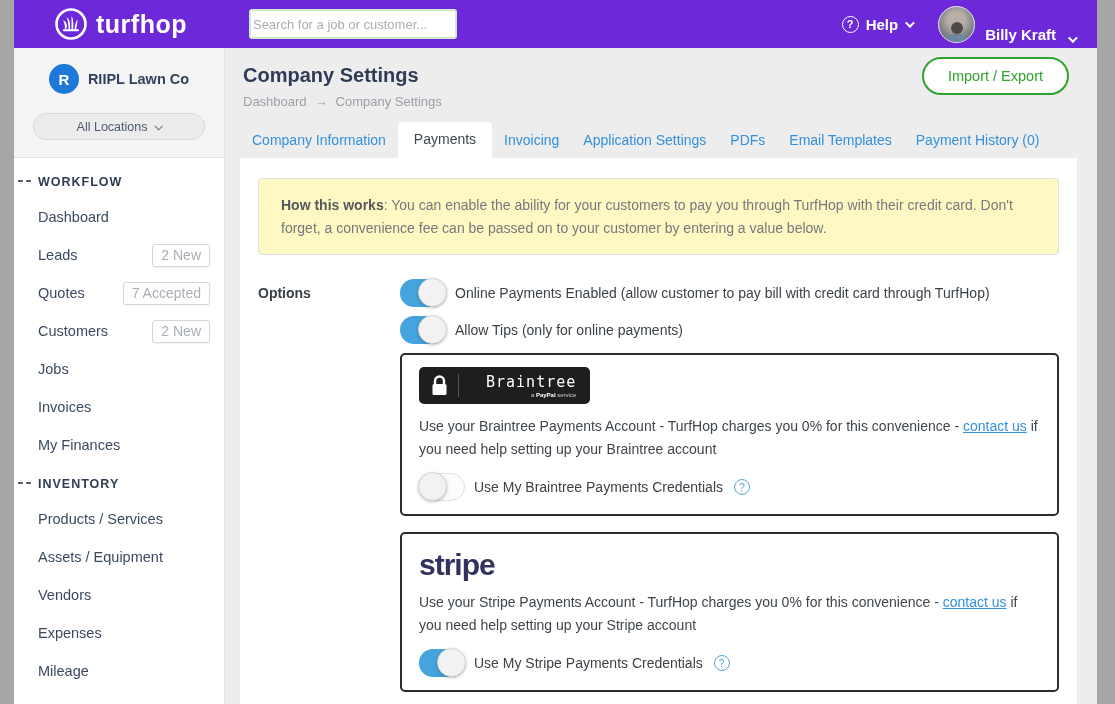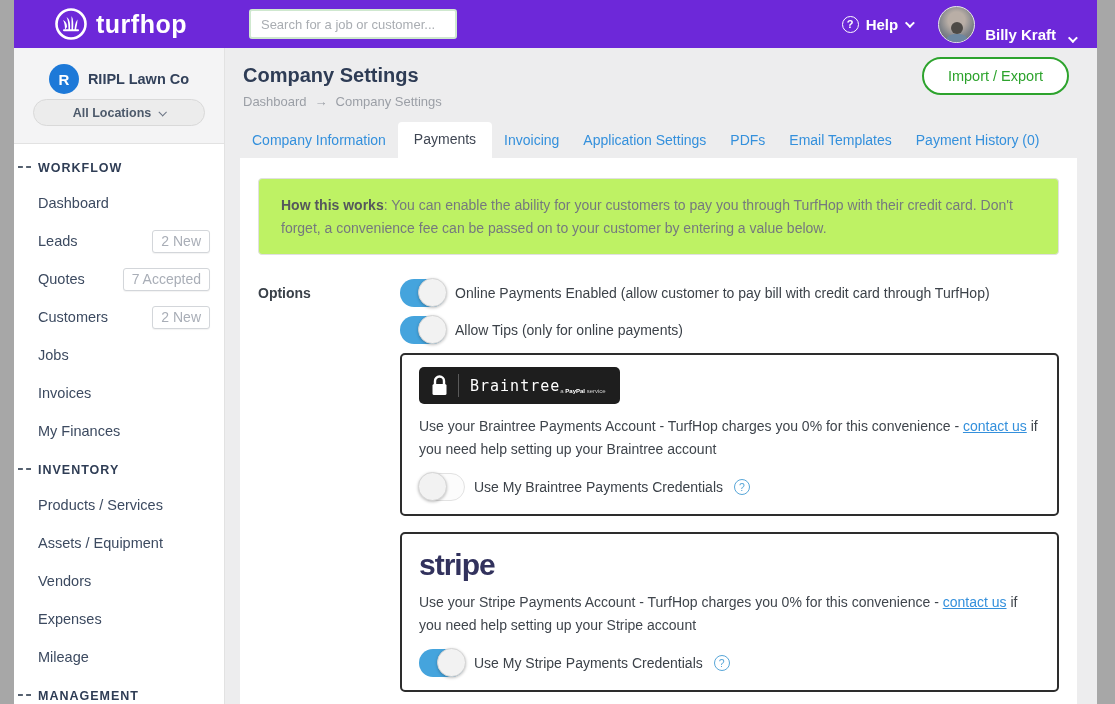--- a/index.html
+++ b/index.html
@@ -10,42 +10,42 @@
   .edge { background:#a7a7a7; flex-shrink:0; }
   .edge.left { width:14px; }
   .edge.right { width:18px; }
   .center { flex:1; display:flex; flex-direction:column; min-width:0; }
 
   
   .topbar { height:48px; background:#6d28d9; display:flex; align-items:center; flex-shrink:0; }
   .brand { display:flex; align-items:center; margin-left:40px; gap:8px; }
   .brand-text { color:#fff; font-size:25px; font-weight:bold; letter-spacing:.5px; }
   .search-wrap { margin-left:62px; }
-  .search-input { width:208px; height:30px; border:2px solid #cfe8cf; border-radius:3px; padding:0 10px; font-size:13px; color:#444; outline:none; font-family:"Liberation Sans",sans-serif; }
+  .search-input { width:208px; height:30px; border:2px solid #cfe8cf; border-radius:3px; padding:0 2px; font-size:13px; color:#444; outline:none; font-family:"Liberation Sans",sans-serif; }
   .search-input::placeholder { color:#a9adb2; }
   .top-spacer { flex:1; }
   .help-area { display:flex; align-items:center; gap:7px; color:#fff; margin-right:26px; cursor:pointer; }
   .q-circle-white { width:17px; height:17px; border:1.5px solid #fff; border-radius:50%; display:flex; align-items:center; justify-content:center; font-size:11px; font-weight:bold; color:#fff; }
   .help-text { font-size:15px; font-weight:bold; }
   .chev { width:7px; height:7px; border-right:2px solid currentColor; border-bottom:2px solid currentColor; transform:rotate(45deg) translateY(-2px); display:inline-block; }
   .avatar { width:37px; height:37px; border-radius:50%; background:radial-gradient(circle at 50% 38%, #b9aea6 0 30%, #7e8288 62%, #5f6368 100%); border:1.5px solid #e8e8e8; margin-right:10px; overflow:hidden; position:relative; flex-shrink:0; }
   .avatar svg { position:absolute; bottom:-2px; left:50%; transform:translateX(-50%); }
   .user-name { color:#fff; font-size:15px; font-weight:bold; margin-right:12px; }
   .user-area { display:flex; align-items:flex-end; margin-right:22px; cursor:pointer; color:#fff; }
 
   
   .body-row { flex:1; display:flex; min-height:0; }
 
   
   .sidebar { width:211px; background:#ffffff; border-right:1px solid #e2e2e2; flex-shrink:0; overflow:hidden; }
   .company-box { background:#f4f4f5; border-bottom:1px solid #e2e2e2; padding:16px 14px 17px; }
   .company-row { display:flex; align-items:center; gap:9px; justify-content:center; }
   .company-avatar { width:30px; height:30px; border-radius:50%; background:#1d79d8; color:#fff; font-size:15px; font-weight:bold; display:flex; align-items:center; justify-content:center; }
   .company-name { font-size:14.5px; color:#33425b; font-weight:bold; }
-  .locations-pill { margin:5px auto 0; width:172px; height:27px; background:#ececec; border:1px solid #d9d9d9; border-radius:14px; display:flex; align-items:center; justify-content:center; gap:8px; font-size:12.5px; color:#4d5a6b; cursor:pointer;font-weight:bold; }
+  .locations-pill { margin:19px auto 0; width:172px; height:27px; background:#ececec; border:1px solid #d9d9d9; border-radius:14px; display:flex; align-items:center; justify-content:center; gap:8px; font-size:12.5px; color:#4d5a6b; cursor:pointer; }
   .pill-chev { width:6px; height:6px; border-right:1.5px solid #6b7585; border-bottom:1.5px solid #6b7585; transform:rotate(45deg) translateY(-1px); }
 
   .nav { padding-top:4px; }
   .nav-section-head { position:relative; padding:13px 14px 9px 24px; display:flex; align-items:center; }
   .dashes { position:absolute; left:4px; top:50%; width:13px; border-top:2px dashed #55606f; }
   .section-title { font-size:12.5px; font-weight:bold; letter-spacing:1px; color:#2f3d55; }
   .nav-item { position:relative; height:38px; display:flex; align-items:center; padding-left:24px; font-size:14.5px; color:#3c4a60; cursor:pointer; }
   .badge { position:absolute; right:14px; font-size:14px; color:#a9aeb7; border:1px solid #d3d6da; border-radius:3px; padding:2.5px 8px; background:#fff; box-shadow:0 1px 1px rgba(0,0,0,.05); }
 
   
@@ -55,42 +55,42 @@
   .breadcrumb { margin-top:7px; font-size:13px; color:#9b9fa6; display:flex; gap:8px; align-items:center; }
   .crumb-link { cursor:pointer; }
   .import-btn { position:absolute; right:28px; top:9px; border:2px solid #2da32d; background:#fff; color:#2da32d; font-size:14.5px; border-radius:19px; padding:9px 24px; cursor:pointer; font-family:"Liberation Sans",sans-serif; }
 
   .tabs { display:flex; align-items:flex-end; margin:13px 20px 0 15px; flex-shrink:0; }
   .tab { padding:8px 12px 10px; font-size:14px; color:#3490dc; cursor:pointer; white-space:nowrap; }
   .tab.active { background:#fff; color:#3f4653; border-radius:4px 4px 0 0; padding:9px 16px 11px; }
 
   .panel { background:#fff; margin:0 20px 0 15px; flex:1; padding:20px 18px; overflow:hidden; }
 
-  .info-box { border:1px solid #e0e0e0; border-radius:4px; background:#bef264; padding:15px 22px; font-size:14px; line-height:1.62; color:#75797e; }
+  .info-box { border:1px solid #e0e0e0; border-radius:4px; background:#fef9c3; padding:15px 22px; font-size:14px; line-height:1.62; color:#75797e; }
   .info-box b { color:#55585c; }
 
   .opt-row { display:flex; margin-top:24px; }
   .opt-label { width:142px; flex-shrink:0; font-size:14px; font-weight:bold; color:#3a4149; padding-top:6px; }
   .opt-content { flex:1; min-width:0; }
 
   .toggle-row { display:flex; align-items:center; gap:9px; margin-bottom:9px; }
   .toggle { position:relative; width:46px; height:28px; border-radius:15px; flex-shrink:0; cursor:pointer; }
   .toggle.on { background:#45a4dd; }
   .toggle.off { background:#fcfcfc; border:1px solid #e2e2e2; }
   .knob { position:absolute; top:-1px; width:29px; height:29px; border-radius:50%; background:#f2f2f2; border:1px solid #d5d5d5; box-shadow:0 1px 3px rgba(0,0,0,.25); }
   .toggle.on .knob { right:-1px; }
   .toggle.off .knob { left:-2px; top:-2px; }
   .toggle-label { font-size:14px; color:#3c4249; }
 
   .provider-card { border:2px solid #2d2d2d; border-radius:5px; padding:12px 17px 13px; margin-top:6px; }
   .provider-card + .opt-gap { height:10px; }
   .bt-logo { display:inline-flex; align-items:center; background:#1e1e1e; border-radius:5px; height:37px; padding:0 14px 0 12px; }
   .bt-lock { margin-right:10px; display:flex; }
   .bt-sep { width:1px; height:23px; background:#5a5a5a; margin-right:11px; }
-  .bt-textcol { display:flex; flex-direction:row; align-items:flex-end; }
+  .bt-textcol { display:flex; flex-direction:column; align-items:flex-end;margin-left:16px; }
   .bt-name { color:#fff; font-family:"DejaVu Sans Mono", monospace; font-size:15px; letter-spacing:1px; line-height:1.1; }
   .bt-sub { color:#cfcfcf; font-size:6px; margin-top:1px; }
   .bt-sub b { color:#fff; }
   .stripe-logo { font-size:30px; font-weight:bold; color:#32325d; letter-spacing:-1px; line-height:1; margin:4px 0 2px; }
   .provider-desc { margin-top:11px; font-size:14px; line-height:1.63; color:#3f454c; max-width:628px; }
   .provider-desc a { color:#3490dc; }
   .provider-toggle { margin-top:12px; margin-bottom:0; }
   .q-circle-blue { width:16px; height:16px; border:1.2px solid #58a6d8; border-radius:50%; display:inline-flex; align-items:center; justify-content:center; font-size:10.5px; color:#58a6d8; margin-left:2px; flex-shrink:0; }
 </style>
 </head>

